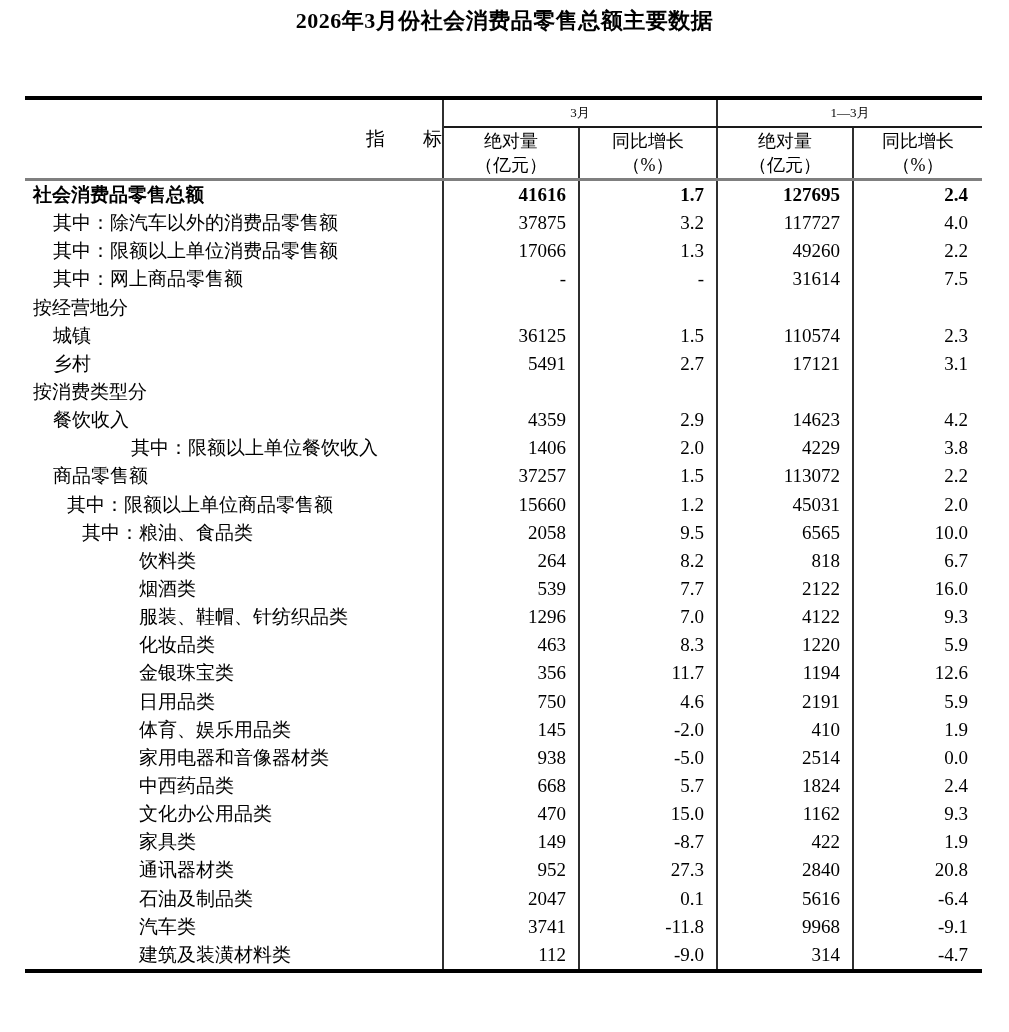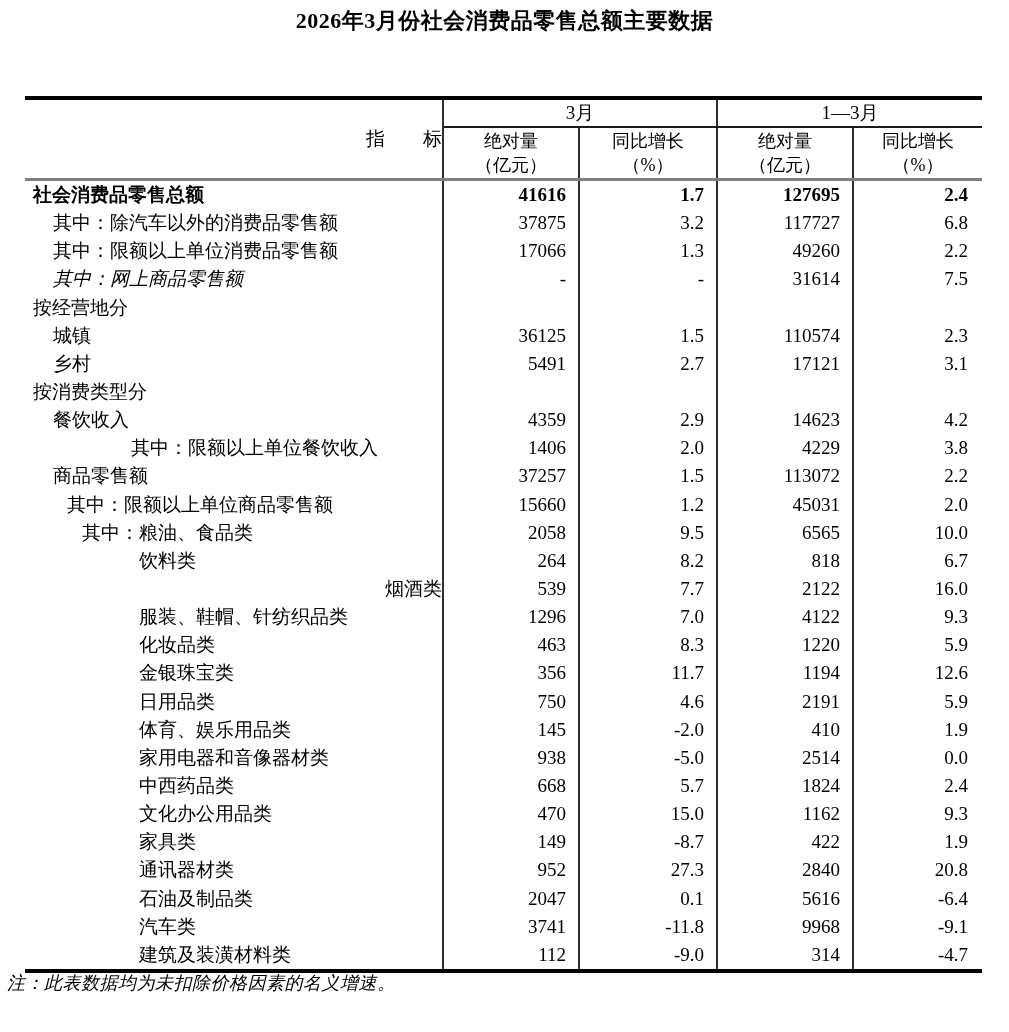--- a/index.html
+++ b/index.html
@@ -41,21 +41,21 @@
   .th-indicator {
     border-right: 2px solid #2f2f2f;
     border-bottom: 3px solid #7f7f7f;
     font-size: 19px;
     text-align: right;
     vertical-align: middle;
   }
   .th-group {
     border-right: 2px solid #2f2f2f;
     border-bottom: 2px solid #1a1a1a;
-    font-size: 19px;
+    font-size: 13px;
     text-align: center;
     height: 26px;
     vertical-align: middle;
   }
   .th-group-last { border-right: none; }
   .th-sub {
     border-right: 2px solid #2f2f2f;
     border-bottom: 3px solid #7f7f7f;
     font-size: 18px;
     text-align: center;
@@ -126,31 +126,31 @@
     <td class="c-num">41616</td>
     <td class="c-num">1.7</td>
     <td class="c-num">127695</td>
     <td class="c-num c-last">2.4</td>
   </tr>
           <tr>
     <td class="c-label" style="padding-left: 28px;">其中：除汽车以外的消费品零售额</td>
     <td class="c-num">37875</td>
     <td class="c-num">3.2</td>
     <td class="c-num">117727</td>
-    <td class="c-num c-last">6.8</td>
+    <td class="c-num c-last">4.0</td>
   </tr>
           <tr>
     <td class="c-label" style="padding-left: 28px;">其中：限额以上单位消费品零售额</td>
     <td class="c-num">17066</td>
     <td class="c-num">1.3</td>
     <td class="c-num">49260</td>
     <td class="c-num c-last">2.2</td>
   </tr>
           <tr>
-    <td class="c-label" style="padding-left: 28px; font-style: italic;">其中：网上商品零售额</td>
+    <td class="c-label" style="padding-left: 28px;">其中：网上商品零售额</td>
     <td class="c-num">-</td>
     <td class="c-num">-</td>
     <td class="c-num">31614</td>
     <td class="c-num c-last">7.5</td>
   </tr>
           <tr>
     <td class="c-label" style="padding-left: 8px;">按经营地分</td>
     <td class="c-num"></td>
     <td class="c-num"></td>
     <td class="c-num"></td>
@@ -213,21 +213,21 @@
     <td class="c-num c-last">10.0</td>
   </tr>
           <tr>
     <td class="c-label" style="padding-left: 114px;">饮料类</td>
     <td class="c-num">264</td>
     <td class="c-num">8.2</td>
     <td class="c-num">818</td>
     <td class="c-num c-last">6.7</td>
   </tr>
           <tr>
-    <td class="c-label" style="padding-left: 114px; text-align: right;">烟酒类</td>
+    <td class="c-label" style="padding-left: 114px;">烟酒类</td>
     <td class="c-num">539</td>
     <td class="c-num">7.7</td>
     <td class="c-num">2122</td>
     <td class="c-num c-last">16.0</td>
   </tr>
           <tr>
     <td class="c-label" style="padding-left: 114px;">服装、鞋帽、针纺织品类</td>
     <td class="c-num">1296</td>
     <td class="c-num">7.0</td>
     <td class="c-num">4122</td>
@@ -314,15 +314,14 @@
     <td class="c-label" style="padding-left: 114px;">建筑及装潢材料类</td>
     <td class="c-num">112</td>
     <td class="c-num">-9.0</td>
     <td class="c-num">314</td>
     <td class="c-num c-last">-4.7</td>
   </tr>
         </tbody>
     </table>
   </div>
 
-  <div class="note">注：此表数据均为未扣除价格因素的名义增速。</div>
 
 </div>
 
 </body></html>

